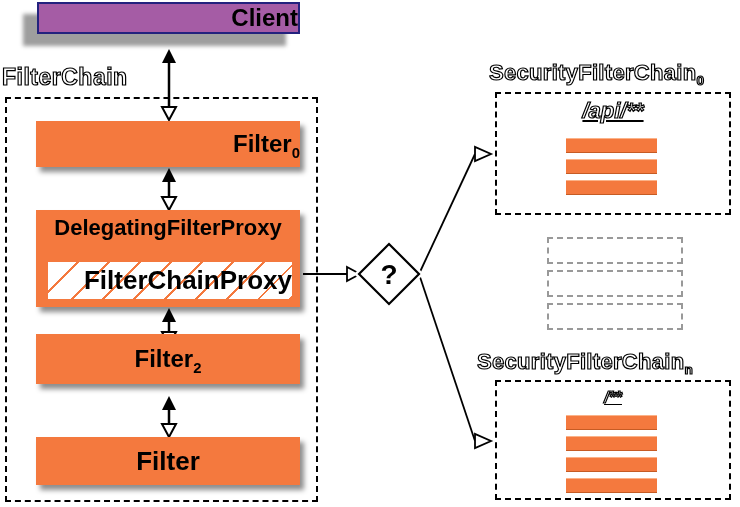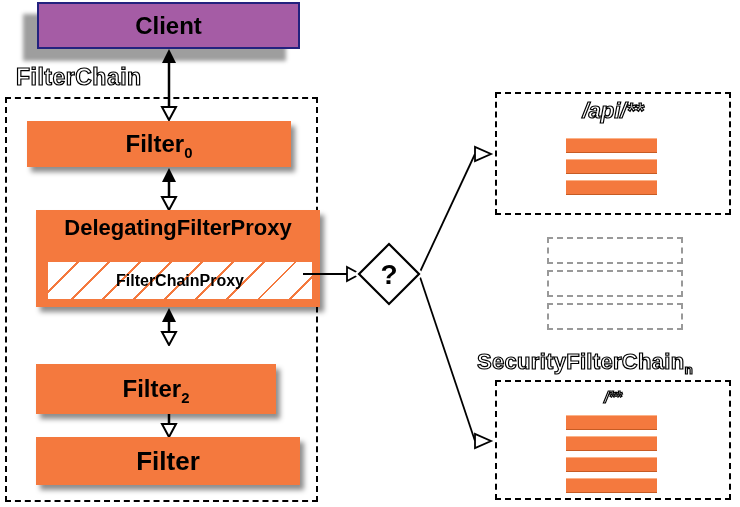--- a/index.html
+++ b/index.html
@@ -6,62 +6,62 @@
     --orange:#F4793E; --purple:#A55CA5; --navy:#23227E;
     --shadow-gray:#A8A8A8; --dash-gray:#999999;
   }
   *{margin:0;padding:0;box-sizing:border-box;}
   body{background:#fff;font-family:"Liberation Sans", sans-serif;}
   .stage{position:relative;width:740px;height:507px;background:#fff;overflow:hidden;}
 
   
   .box{position:absolute;display:flex;align-items:center;justify-content:center;
        font-weight:bold;color:#000;}
-  .client{left:37px;top:2px;width:263px;height:47px;background:var(--purple);
+  .client{left:37px;top:2px;width:263px;height:32px;background:var(--purple);
           border:2px solid var(--navy);font-size:24px;
-          box-shadow:-14px 12px 4px #9e9e9e;}
+          box-shadow:-14px 12px 4px #9e9e9e;justify-content:flex-end;}
   .stacked{background:var(--orange);box-shadow:4px 5px 5px rgba(0,0,0,.45);}
   .stacked::before,.stacked::after{content:"";position:absolute;inset:0;}
   .stacked::before{transform:translate(-8px,8px);background:#f4f4f4;
                    box-shadow:3px 4px 4px rgba(0,0,0,.40);z-index:-1;}
   .stacked::after{transform:translate(-16px,16px);background:#e9e9e9;
                   box-shadow:3px 4px 4px rgba(0,0,0,.30);z-index:-2;}
-  .filter0{left:27px;top:121px;width:264px;height:46px;font-size:24px;}
-  .dfp{left:36px;top:210px;width:284px;height:97px;flex-direction:column;
+  .filter0{left:36px;top:121px;width:264px;height:46px;font-size:24px;justify-content:flex-end;}
+  .dfp{left:36px;top:210px;width:264px;height:97px;flex-direction:column;
        justify-content:flex-start;font-size:22px;padding-top:5px;}
   .dfp-inner{position:absolute;left:12px;right:8px;top:40px;bottom:8px;
        background:
          repeating-linear-gradient(135deg,transparent 0 20px,var(--orange) 20px 22px),#fff;
-       display:flex;align-items:center;justify-content:center;
-       font-size:16px;font-weight:bold;margin-top:12px;}
-  .filter2{left:36px;top:364px;width:240px;height:50px;font-size:24px;}
+       display:flex;align-items:center;justify-content:flex-end;
+       font-size:26px;font-weight:bold;margin-top:12px;}
+  .filter2{left:36px;top:334px;width:264px;height:50px;font-size:24px;}
   .servlet{left:36px;top:437px;width:264px;height:48px;font-size:26px;}
   sub{font-size:62%;line-height:0;}
 
   
   .fc-container{position:absolute;left:5px;top:97px;width:313px;height:405px;
                 border:2px dashed #000;}
   .outline-text{color:#fff;-webkit-text-stroke:1.2px #000;font-weight:bold;}
-  .fc-label{position:absolute;left:16px;top:64px;font-size:23px;letter-spacing:.5px;}
+  .fc-label{position:absolute;left:2px;top:64px;font-size:23px;letter-spacing:.5px;}
 
   
   .varrow{position:absolute;left:157px;width:24px;}
 
   
   .branch-svg{position:absolute;left:295px;top:140px;width:210px;height:320px;}
 
   
   .sc-title{position:absolute;font-size:22px;letter-spacing:.3px;}
   .sc-title-0{left:489px;top:60px;}
   .sc-title-n{left:477px;top:349px;}
   .sc-box{position:absolute;left:495px;width:236px;border:2px dashed #000;}
   .sc-box-0{top:92px;height:123px;}
   .sc-box-n{top:380px;height:120px;}
   .sc-pattern{position:absolute;left:0;right:0;text-align:center;
-              font-style:italic;font-weight:bold;}
+              font-style:italic;font-weight:bold;text-decoration:underline;}
   .sc-pattern-0{top:4px;font-size:22px;}
   .sc-pattern-n{top:6px;font-size:17px;}
   .bars{position:absolute;left:69px;display:flex;flex-direction:column;gap:6px;}
   .bars-0{top:44px;}
   .bars-n{top:33px;}
   .chain-bar{width:91px;height:15px;background:var(--orange);
              border-top:1px solid #fbb288;border-bottom:1px solid #c65b24;}
 
   .ellipsis-col{position:absolute;left:547px;top:237px;display:flex;
                 flex-direction:column;gap:6px;}
@@ -124,20 +124,21 @@
     <polygon points="52,127 52,141 65,134" fill="#fff" stroke="#000" stroke-width="1.8"></polygon>
     <line x1="124" y1="134" x2="180" y2="14" stroke="#000" stroke-width="1.8"></line>
     <line x1="124" y1="134" x2="180" y2="301" stroke="#000" stroke-width="1.8"></line>
     <polygon points="180,7 180,21 196,14" fill="#fff" stroke="#000" stroke-width="1.8"></polygon>
     <polygon points="180,294 180,308 196,301" fill="#fff" stroke="#000" stroke-width="1.8"></polygon>
     <polygon points="94,104 124,134 94,164 64,134" fill="none" stroke="#fff" stroke-width="7"></polygon>
     <polygon points="94,104 124,134 94,164 64,134" fill="#fff" stroke="#000" stroke-width="2.2"></polygon>
     <text x="94" y="144" text-anchor="middle" font-size="28" font-weight="bold" font-family="Liberation Sans, sans-serif" fill="#000">?</text>
   </svg>
 
+  <div class="sc-title sc-title-0 outline-text"><span>SecurityFilterChain</span><sub>0</sub></div>
   <div class="sc-box sc-box-0">
     <div class="sc-pattern sc-pattern-0 outline-text">/api/**</div>
     <div class="bars bars-0">
         <div class="chain-bar"></div>
         <div class="chain-bar"></div>
         <div class="chain-bar"></div>
       </div>
   </div>
 
   <div class="ellipsis-col">

